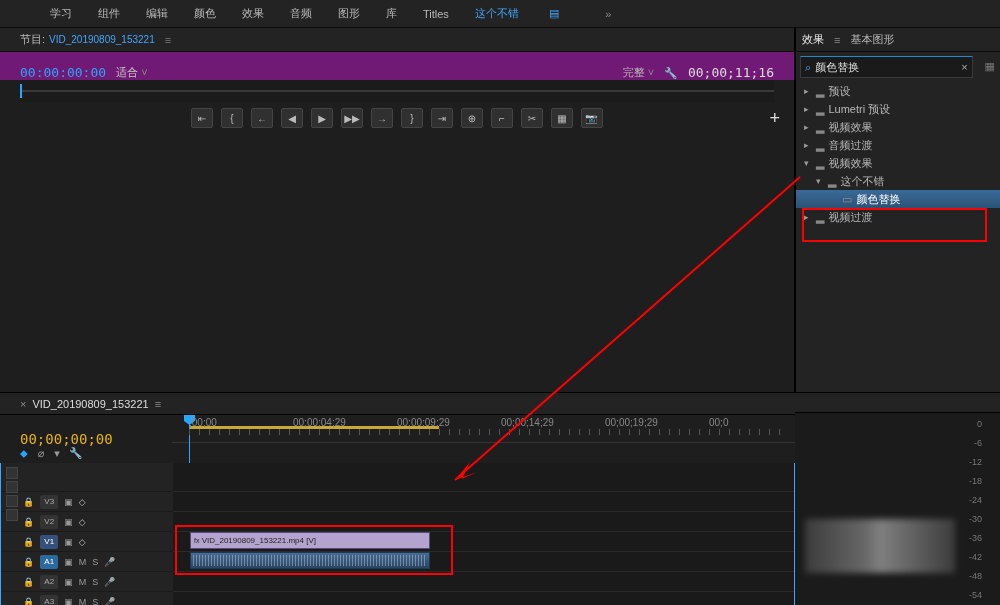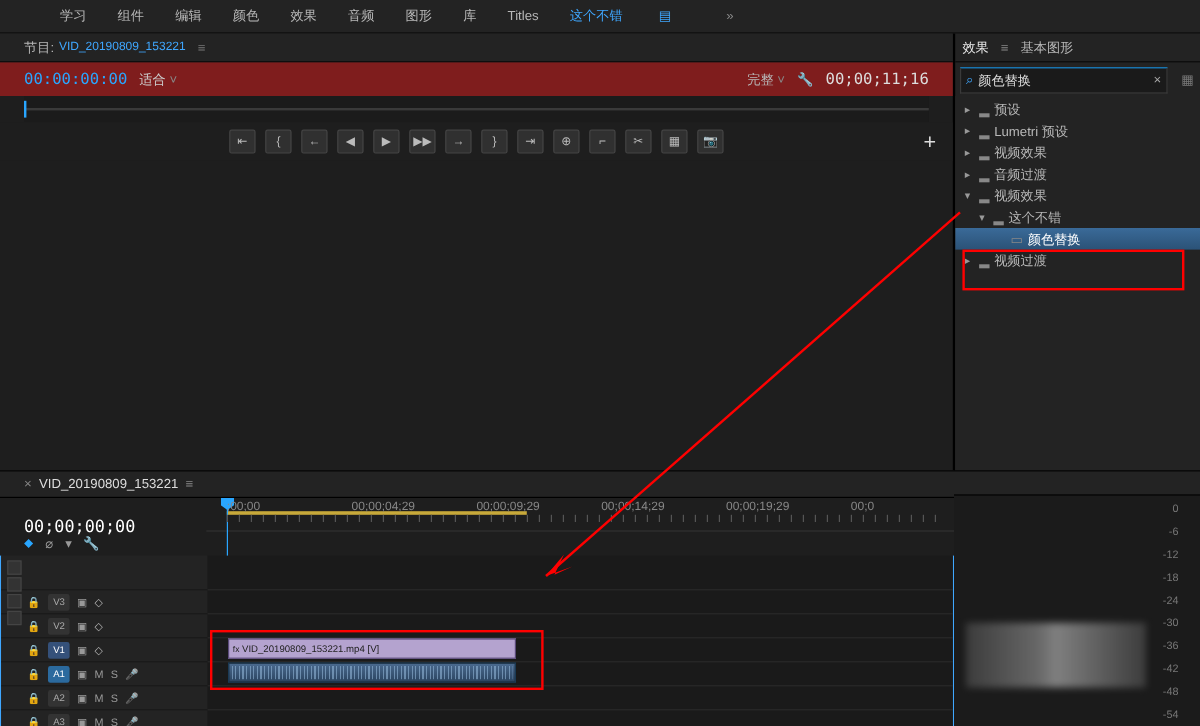--- a/index.html
+++ b/index.html
@@ -26,21 +26,21 @@
   .water { position:absolute; left:0; right:0; top:55%; bottom:0; background:linear-gradient(#8aa99a,#6e8a7d,#5a7265); }
   .tree { position:absolute; top:38px; right:0; width:190px; height:160px; background:radial-gradient(circle at 60% 40%,#6f8f3f,#4a6b28 70%,transparent 72%); border-radius:50% 40% 60% 50%; opacity:.95; }
   .tree2 { position:absolute; top:60px; left:150px; width:120px; height:90px; background:radial-gradient(circle,#567036,#3f5527 70%,transparent 72%); border-radius:50%; opacity:.9; }
   .building { position:absolute; left:210px; top:110px; width:80px; height:34px; background:#7a6a5a; opacity:.7; }
   .rail-post { position:absolute; left:-10px; top:40px; width:90px; height:212px; background:linear-gradient(90deg,#1a1a1a,#4a4a4a 50%,#1a1a1a); transform:skewX(-4deg); }
   .rail-top { position:absolute; left:-10px; top:40px; width:460px; height:28px; background:linear-gradient(#555,#2a2a2a); transform-origin:left center; transform:rotate(18deg); }
   .rail-mid { position:absolute; left:60px; top:140px; width:400px; height:16px; background:linear-gradient(#4a4a4a,#222); transform-origin:left center; transform:rotate(14deg); }
   .rail-post2 { position:absolute; left:320px; top:148px; width:16px; height:70px; background:linear-gradient(90deg,#222,#555,#222); }
   .watermark { position:absolute; bottom:6px; left:50%; transform:translateX(-50%); color:#ffffffb0; font-size:34px; font-family:Georgia,serif; letter-spacing:1px; white-space:nowrap; font-style:italic; }
 
-  .monitor-controls { height:28px; background:#7f1d1d; display:flex; align-items:center; padding:0 20px; gap:10px; }
+  .monitor-controls { height:28px; background:#701a75; display:flex; align-items:flex-end; padding:0 20px; gap:10px; }
   .tc { color:#29a6ff; font-family:monospace; font-size:13px; }
   .fitmenu { color:#ccc; font-size:11px; }
   .fitmenu::after { content:" ˅"; color:#888; }
   .spacer { flex:1; }
   .reso::after { content:" ˅"; color:#888; }
   .wrench { color:#999; }
 
   .scrub { height:22px; background:#1b1b1b; position:relative; margin:0 20px; }
   .scrub::before { content:""; position:absolute; top:10px; left:0; right:0; height:2px; background:#3a3a3a; }
   .scrub .prog { position:absolute; top:9px; left:0; width:0; height:4px; background:#3a6a8f; }
@@ -74,21 +74,21 @@
   .meter-tabs { height:20px; border-bottom:1px solid #000; background:#232323; }
   .meter-body { position:relative; height:170px; }
   .db-scale { position:absolute; right:18px; top:6px; display:flex; flex-direction:column; gap:9px; color:#777; font-size:9px; text-align:right; }
   .meter-bar { position:absolute; left:10px; bottom:10px; width:150px; height:54px; }
   .meter-blur { width:100%; height:100%; background:linear-gradient(90deg,#4a4a4a,#888 40%,#aaa 50%,#4a4a4a); filter:blur(3px); opacity:.7; }
 
   
   .timeline { grid-column:1; grid-row:2; background:#1e1e1e; border-top:1px solid #000; display:flex; flex-direction:column; position:relative; }
   .tl-tab { height:22px; display:flex; align-items:center; padding-left:20px; gap:6px; background:#232323; border-bottom:1px solid #000; }
   .tl-head { height:28px; display:flex; align-items:center; }
-  .tl-tc { color:#ffffff; font-family:monospace; font-size:14px; width:172px; padding-left:20px;margin-top:20px; }
+  .tl-tc { color:#eab308; font-family:monospace; font-size:14px; width:172px; padding-left:20px;margin-top:20px; }
   .tl-ruler { flex:1; position:relative; height:28px; border-bottom:1px solid #333; }
   .rlabel { position:absolute; top:2px; color:#888; font-size:10px; }
   .tick { position:absolute; top:14px; width:1px; height:6px; background:#555; }
   .yellow { position:absolute; left:0; top:11px; height:3px; background:#c7a93a; }
   .ph-line { position:absolute; top:0; width:1px; height:213px; background:#29a6ff; }
   .ph-head { position:absolute; top:0; width:11px; height:10px; background:#29a6ff; transform:translateX(-5px); clip-path:polygon(0 0,100% 0,100% 60%,50% 100%,0 60%); }
 
   .tl-tools { height:20px; padding-left:20px; display:flex; gap:10px; align-items:center; color:#999; }
   .tl-tools .arm { color:#29a6ff; }
 

